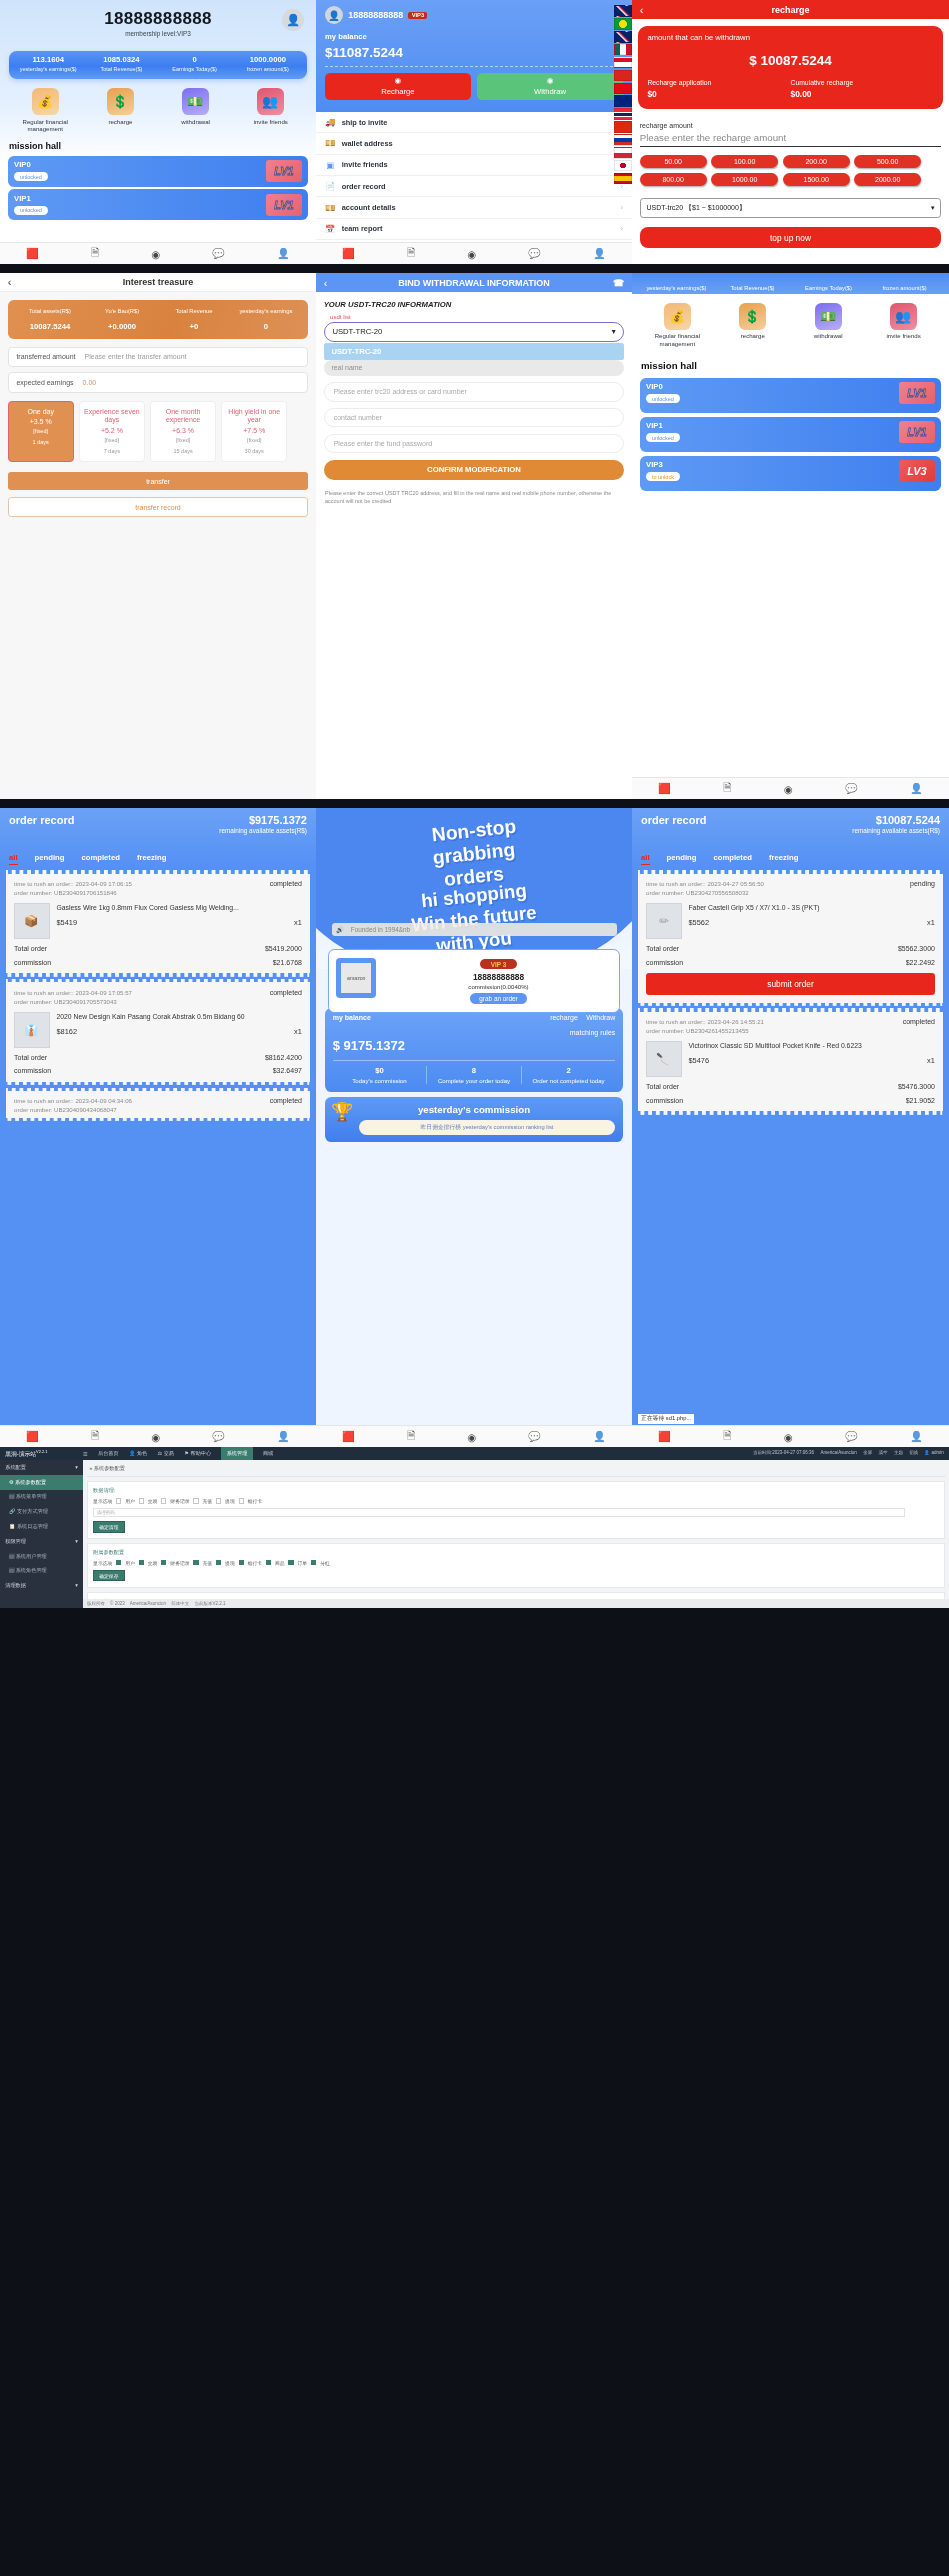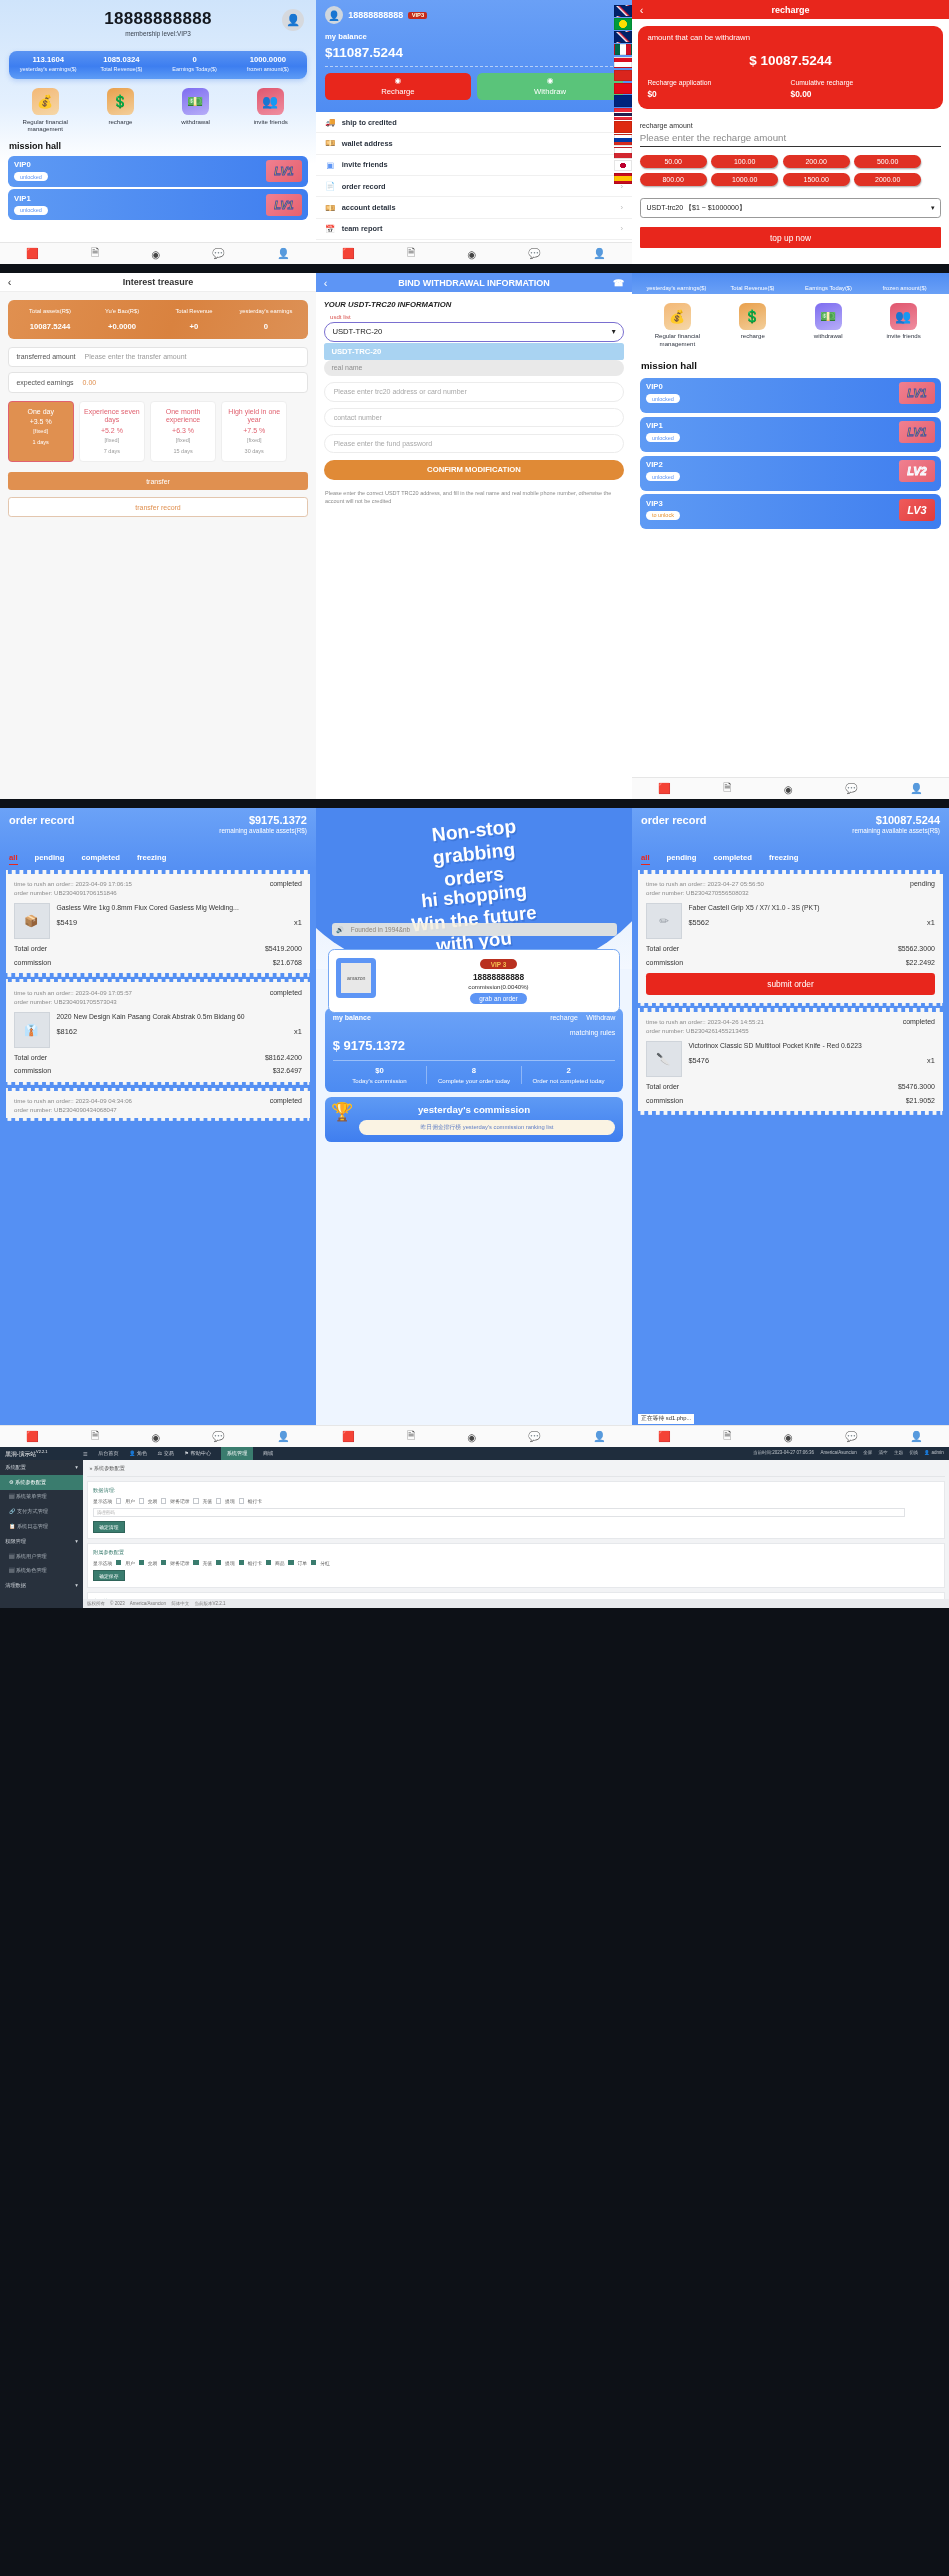--- a/index.html
+++ b/index.html
@@ -130,21 +130,21 @@
   .rc-sl { font-size: 6.8px; }
   .rc-sv { font-size: 8.4px; font-weight: bold; margin-top: 2.6px; }
   .rc-lab { font-size: 7px; color: #333; padding: 6.4px 7.7px 2.6px 7.7px; }
   .rc-inp { margin: 0 7.7px; font-size: 9.7px; color: #8a8a8a; border-bottom: 0.6px solid #333; padding-bottom: 3.9px; white-space: nowrap; }
   .rc-amts { display: flex; flex-wrap: wrap; gap: 4.5px; padding: 7.7px; }
   .rc-b { width: 67px; background: #e03124; color: #fff; border-radius: 9px; text-align: center;
     font-size: 7px; padding: 3.2px 0; box-shadow: 0.6px 1.3px 1.3px rgba(0,0,0,.3); }
   .rc-sel { margin: 3.9px 7.7px 0 7.7px; border: 0.6px solid #999; border-radius: 3.2px; padding: 3.9px 5.8px;
     font-size: 7px; color: #222; display: flex; justify-content: space-between; align-items: center; }
   .rc-go { margin: 9px 7.7px; background: #e8261c; color: #fff; text-align: center;
-    border-radius: 1px; padding: 5.8px 0; font-size: 8.4px; }
+    border-radius: 8px; padding: 5.8px 0; font-size: 8.4px; }
 
   
   .it-bg { background: #f7f7f7; height: 100%; }
   .it-card { margin: 7.7px; background: linear-gradient(110deg,#e09050,#d9823f 55%,#dd9156);
     border-radius: 5.8px; color: #fff; padding: 7.7px 6.4px; display: flex; }
   .it-c { flex: 1; text-align: center; }
   .it-cl { font-size: 5.8px; line-height: 1.2; }
   .it-cv { font-size: 7.7px; font-weight: bold; margin-top: 7.7px; }
   .it-field { margin: 5.2px 7.7px; border: 0.6px solid #e3e3e3; border-radius: 3.9px; background: #fff;
     padding: 5.8px 7.7px; font-size: 7px; color: #555; display: flex; gap: 9px; }
@@ -371,21 +371,21 @@
             <div class="mine-btn g">
               <span class="ic">◉</span>
               <span>Withdraw</span>
             </div>
           </div>
         </div>
       </div>
       <div>
         <div class="mrow">
           <span class="mi">🚚</span>
-          <span class="ml">ship to credited</span>
+          <span class="ml">ship to invite</span>
           <span class="mc">›</span>
         </div>
         <div class="mrow">
           <span class="mi">💴</span>
           <span class="ml">wallet address</span>
           <span class="mc">›</span>
         </div>
         <div class="mrow">
           <span class="mi">▣</span>
           <span class="ml">invite friends</span>
@@ -596,25 +596,20 @@
       <div class="sec-t" style="font-size:9.7px;padding-top:9px">mission hall</div>
       <div class="vip-row" style="height:35px;margin:3.9px 7.7px">
         <div class="vip-n">VIP0</div>
         <div class="vip-s">unlocked</div>
         <div class="vip-badge">LV1</div>
       </div>
       <div class="vip-row" style="height:35px;margin:3.9px 7.7px">
         <div class="vip-n">VIP1</div>
         <div class="vip-s">unlocked</div>
         <div class="vip-badge">LV1</div>
-      </div>
-      <div class="vip-row" style="height:35px;margin:3.9px 7.7px">
-        <div class="vip-n">VIP2</div>
-        <div class="vip-s">unlocked</div>
-        <div class="vip-badge lv2">LV2</div>
       </div>
       <div class="vip-row" style="height:35px;margin:3.9px 7.7px">
         <div class="vip-n">VIP3</div>
         <div class="vip-s orange">to unlock</div>
         <div class="vip-badge lv3">LV3</div>
       </div>
       <div class="tabbar">
         <span class="ti on">🟥</span>
         <span class="ti">🗎</span>
         <span class="ti">◉</span>

